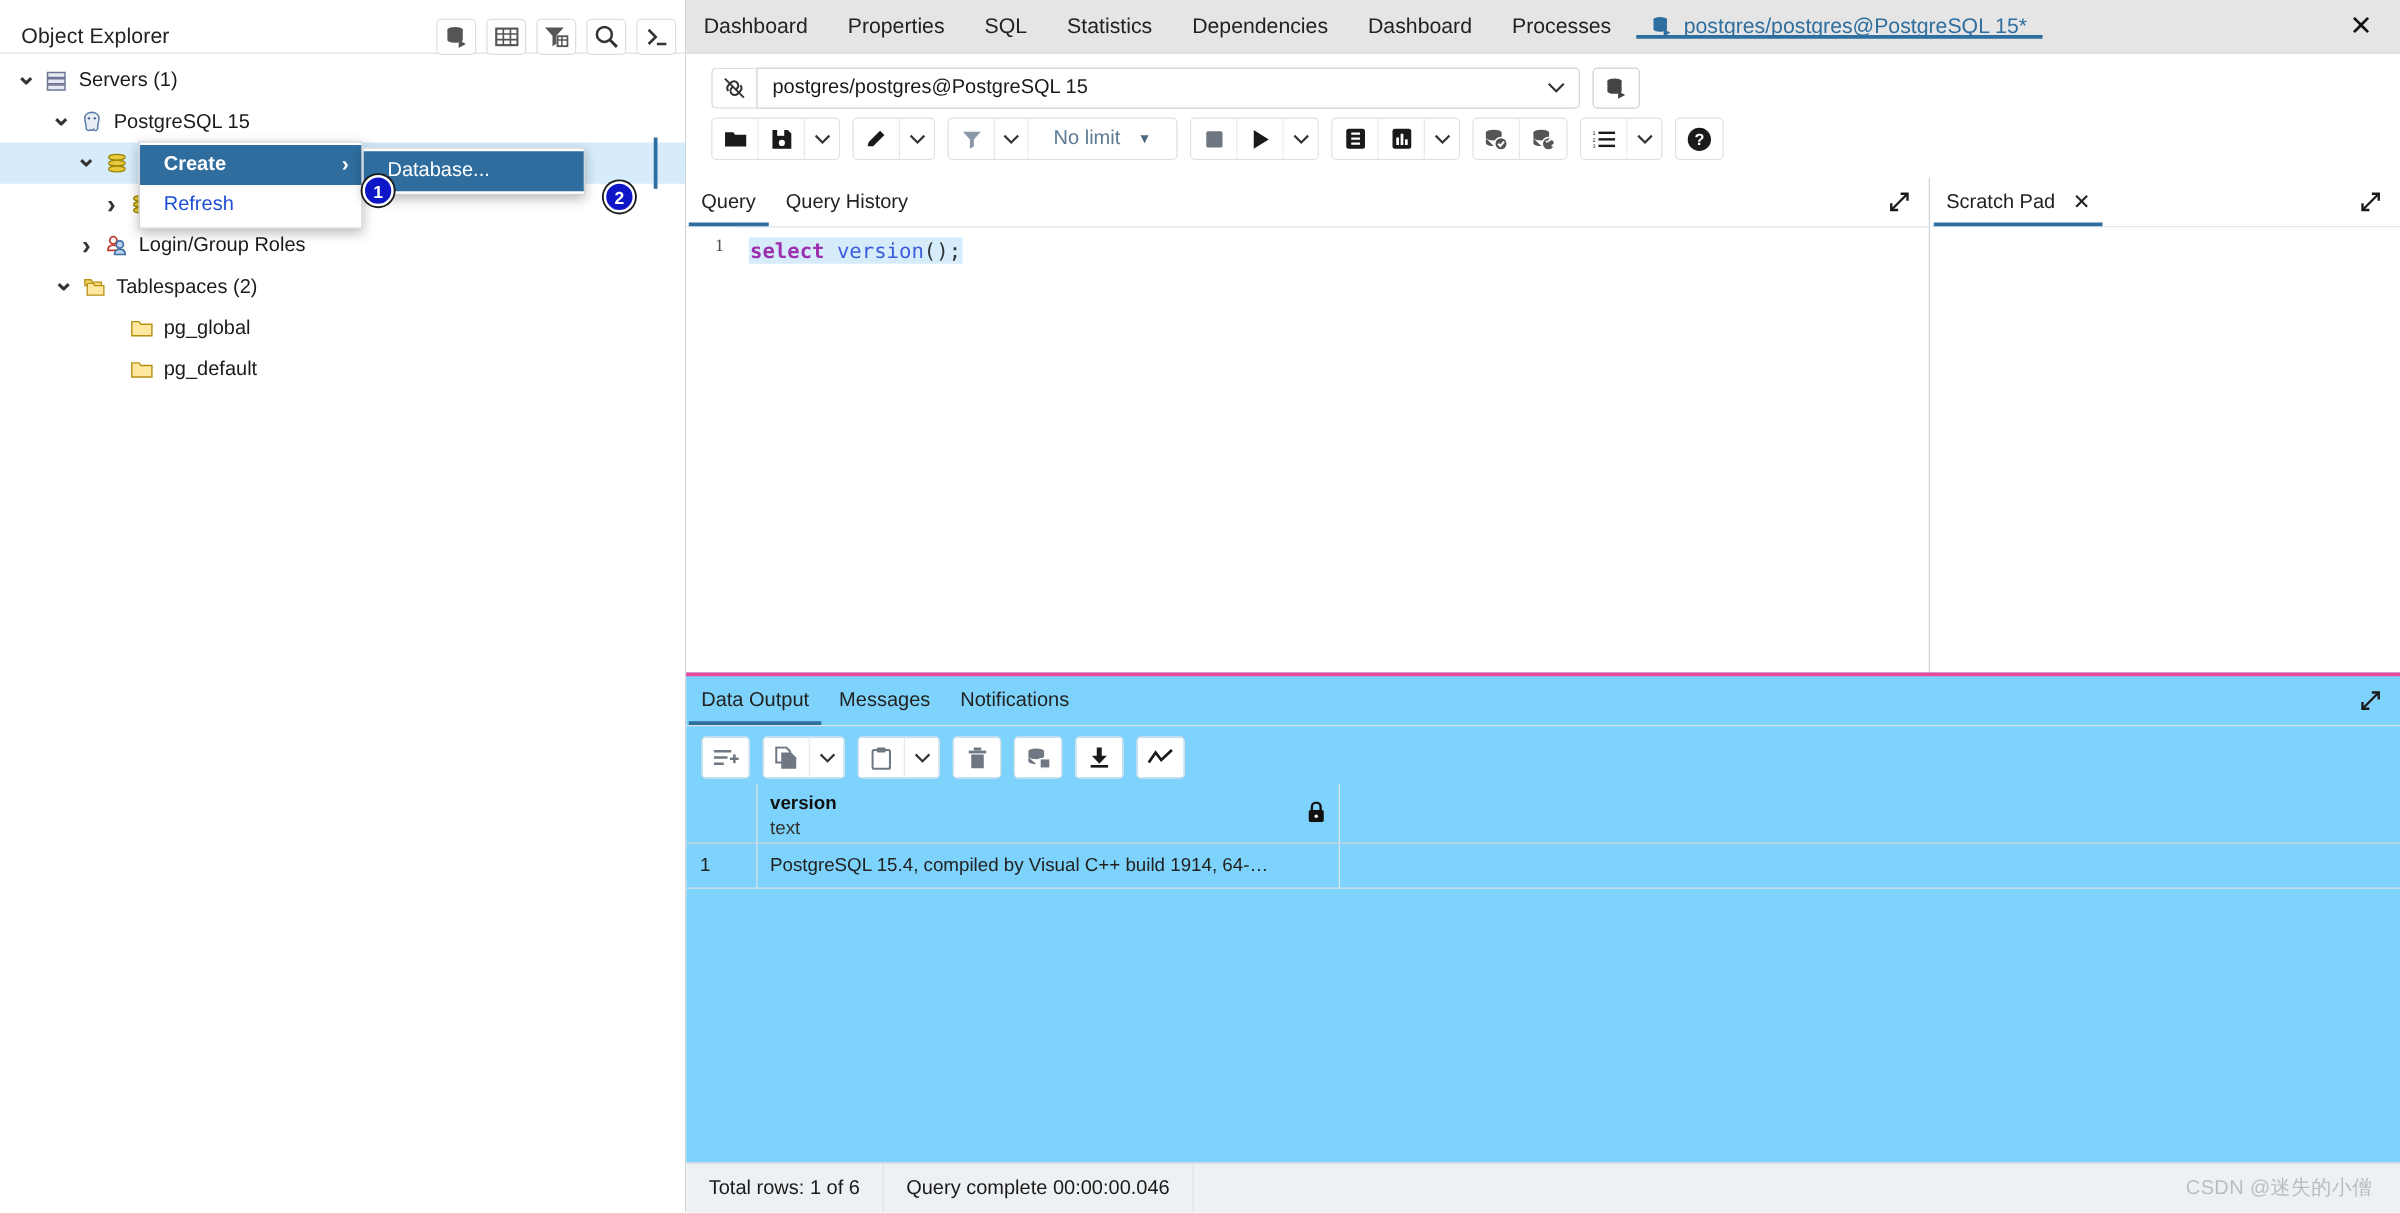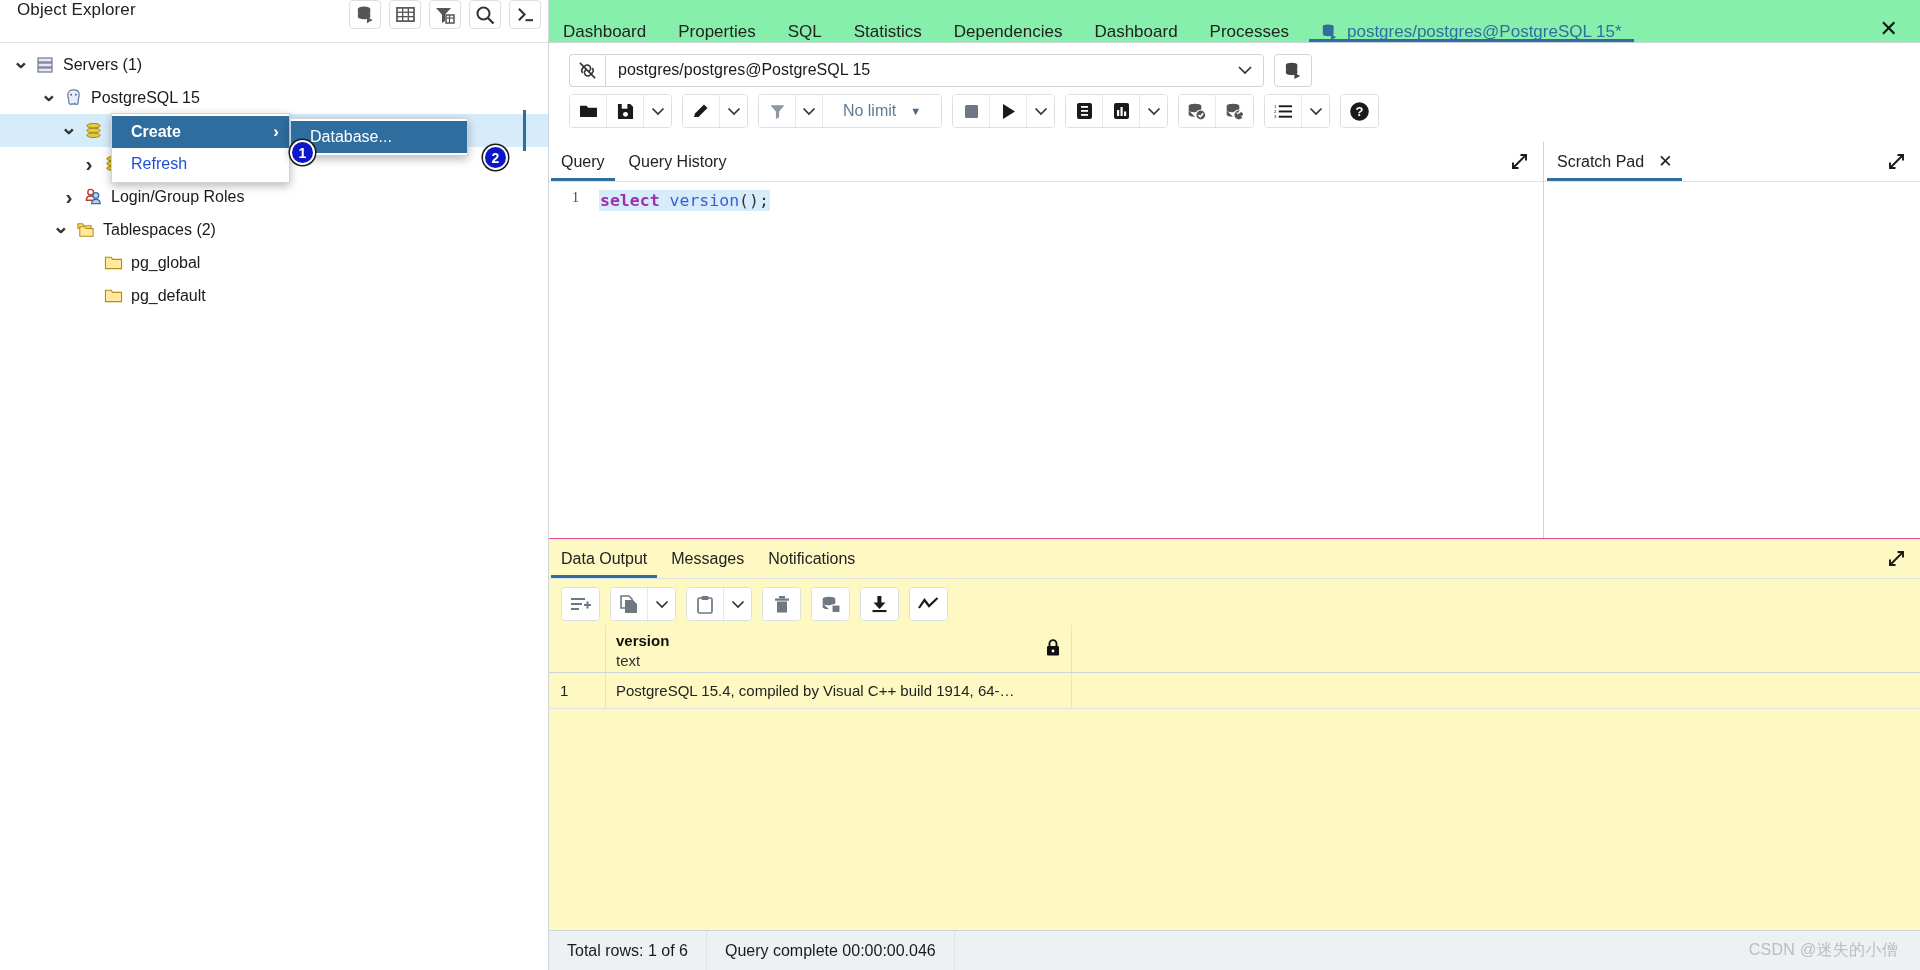--- a/index.html
+++ b/index.html
@@ -10,22 +10,22 @@
     overflow: hidden;
   }
   body { position: relative; }
 
   
   #object-explorer {
     position: absolute; left: 0; top: 0; width: 549px; height: 970px;
     background: #fff; border-right: 1px solid #cfd4da;
   }
   .oe-header {
-    height: 43px; display: flex; 
-    padding: 0 7px 0 17px; border-bottom: 1px solid #dde2e6;
+    height: 43px; display: flex; align-items: center;
+    padding: 16px 7px 0 17px; border-bottom: 1px solid #dde2e6;
     background: #fff;
     gap: 28px;
   }
   .oe-title { font-size: 17px; color: #222; flex: 1; letter-spacing: .1px; }
   .oe-tools { display: flex; gap: 8px; }
   .oe-btn {
     width: 32px; height: 29px; border: 1px solid #dbe0e5; border-radius: 4px;
     background: #fff; display: flex; align-items: center; justify-content: center;
     cursor: pointer;
   }
@@ -78,22 +78,22 @@
     border: 2.5px solid #fff; box-shadow: 0 0 0 1.5px #1b1b1b; z-index: 70;
   }
   #badge-1 { left: 290px; top: 140px; }
   #badge-2 { left: 483px; top: 145px; }
 
   
   #right { position: absolute; left: 549px; top: 0; right: 0; bottom: 0; background:#fff; }
 
   
   .tabstrip {
-    height: 43px; display: flex; align-items: flex-end;
-    border-bottom: 1px solid #cfd4da; background: #86efac;
+    height: 43px; display: flex; align-items: center;
+    border-bottom: 1px solid #cfd4da; background: #e5e5e5;
   }
   .tab {
     display: flex; align-items: center; padding: 0 16px; font-size: 17px;
     color: #222; cursor: pointer; position: relative; white-space: nowrap;
   }
   .tab:first-child { padding-left: 14px; }
   .tab.active { color: #2f6f9f; }
   .tab.active::after {
     content: ""; position: absolute; left: 4px; right: 4px; bottom: 0;
     height: 3px; background: #2f6f9f;
@@ -174,22 +174,22 @@
     font-size: 14px; background: #fff; font-family: "Liberation Serif", serif;
   }
   .code-body { flex: 1; padding: 8px 0 0 12px; }
   .code-line { display: inline-block; background: #d6ecfb; padding: 0 1px; line-height: 21px; }
   .kw { color: #9b2fae; font-weight: 600; }
   .fn { color: #3b5bdb; }
   .pnc { color: #333; }
   .scratch-pane { position: absolute; left: 996px; right: 0; top: 0; bottom: 0; background: #fff; }
 
   
-  .results { position: absolute; left: 0; right: 0; bottom: 40px; top: 538px; background: #fef9c3;
-             border-top: 1px solid #ec4899; }
+  .results { position: absolute; left: 0; right: 0; bottom: 40px; top: 538px; background: #7dd3fc;
+             border-top: 3px solid #ec4899; }
   .res-tabs { height: 40px; display: flex; align-items: stretch; border-bottom: 1px solid #dde2e6; }
   .res-toolbar { height: 46px; display: flex; align-items: center; gap: 10px; padding: 4px 0 0 12px; }
   .grid { position: absolute; left: 0; right: 0; top: 86px; bottom: 0; overflow: hidden; }
   .grid-header { display: flex; border-bottom: 1px solid #cfd4da; height: 48px; }
   .gh-corner { width: 57px; border-right: 1px solid #dde2e6; }
   .gh-col {
     width: 466px; border-right: 1px solid #dde2e6; padding: 4px 10px 0 10px;
     position: relative; display: flex; flex-direction: column; justify-content: center;
   }
   .gh-name { font-size: 15px; font-weight: 700; color: #111; line-height: 20px; }
@@ -342,21 +342,21 @@
         <svg width="19" height="19" viewBox="0 0 20 20">
           <circle cx="7" cy="5.5" r="3" fill="none" stroke="#c0392b" stroke-width="1.5"></circle>
           <path d="M2.5 14c0-3 2-4.5 4.5-4.5S11.5 11 11.5 14z" fill="none" stroke="#c0392b" stroke-width="1.5"></path>
           <circle cx="12.5" cy="9" r="3" fill="#bcd2ec" stroke="#3a6ea5" stroke-width="1.4"></circle>
           <path d="M8 17.5c0-3 2-4.5 4.5-4.5S17 14.5 17 17.5z" fill="#bcd2ec" stroke="#3a6ea5" stroke-width="1.4"></path>
         </svg>
       </span>
       <span class="t-label">Login/Group Roles</span>
     </div>
 
-    <div class="tree-row" style="padding-left:50px">
+    <div class="tree-row" style="padding-left:40px">
       <span class="arrow down"></span>
       <span class="t-ico">
         <svg width="19" height="19" viewBox="0 0 20 20">
           <path d="M2 4h5l1.5 2H16v3H2z" fill="#f7d774" stroke="#b68f12" stroke-width="1.1"></path>
           <path d="M4 7h5l1.5 2H18v8H4z" fill="#ffe9a0" stroke="#b68f12" stroke-width="1.1"></path>
         </svg>
       </span>
       <span class="t-label">Tablespaces (2)</span>
     </div>
 

